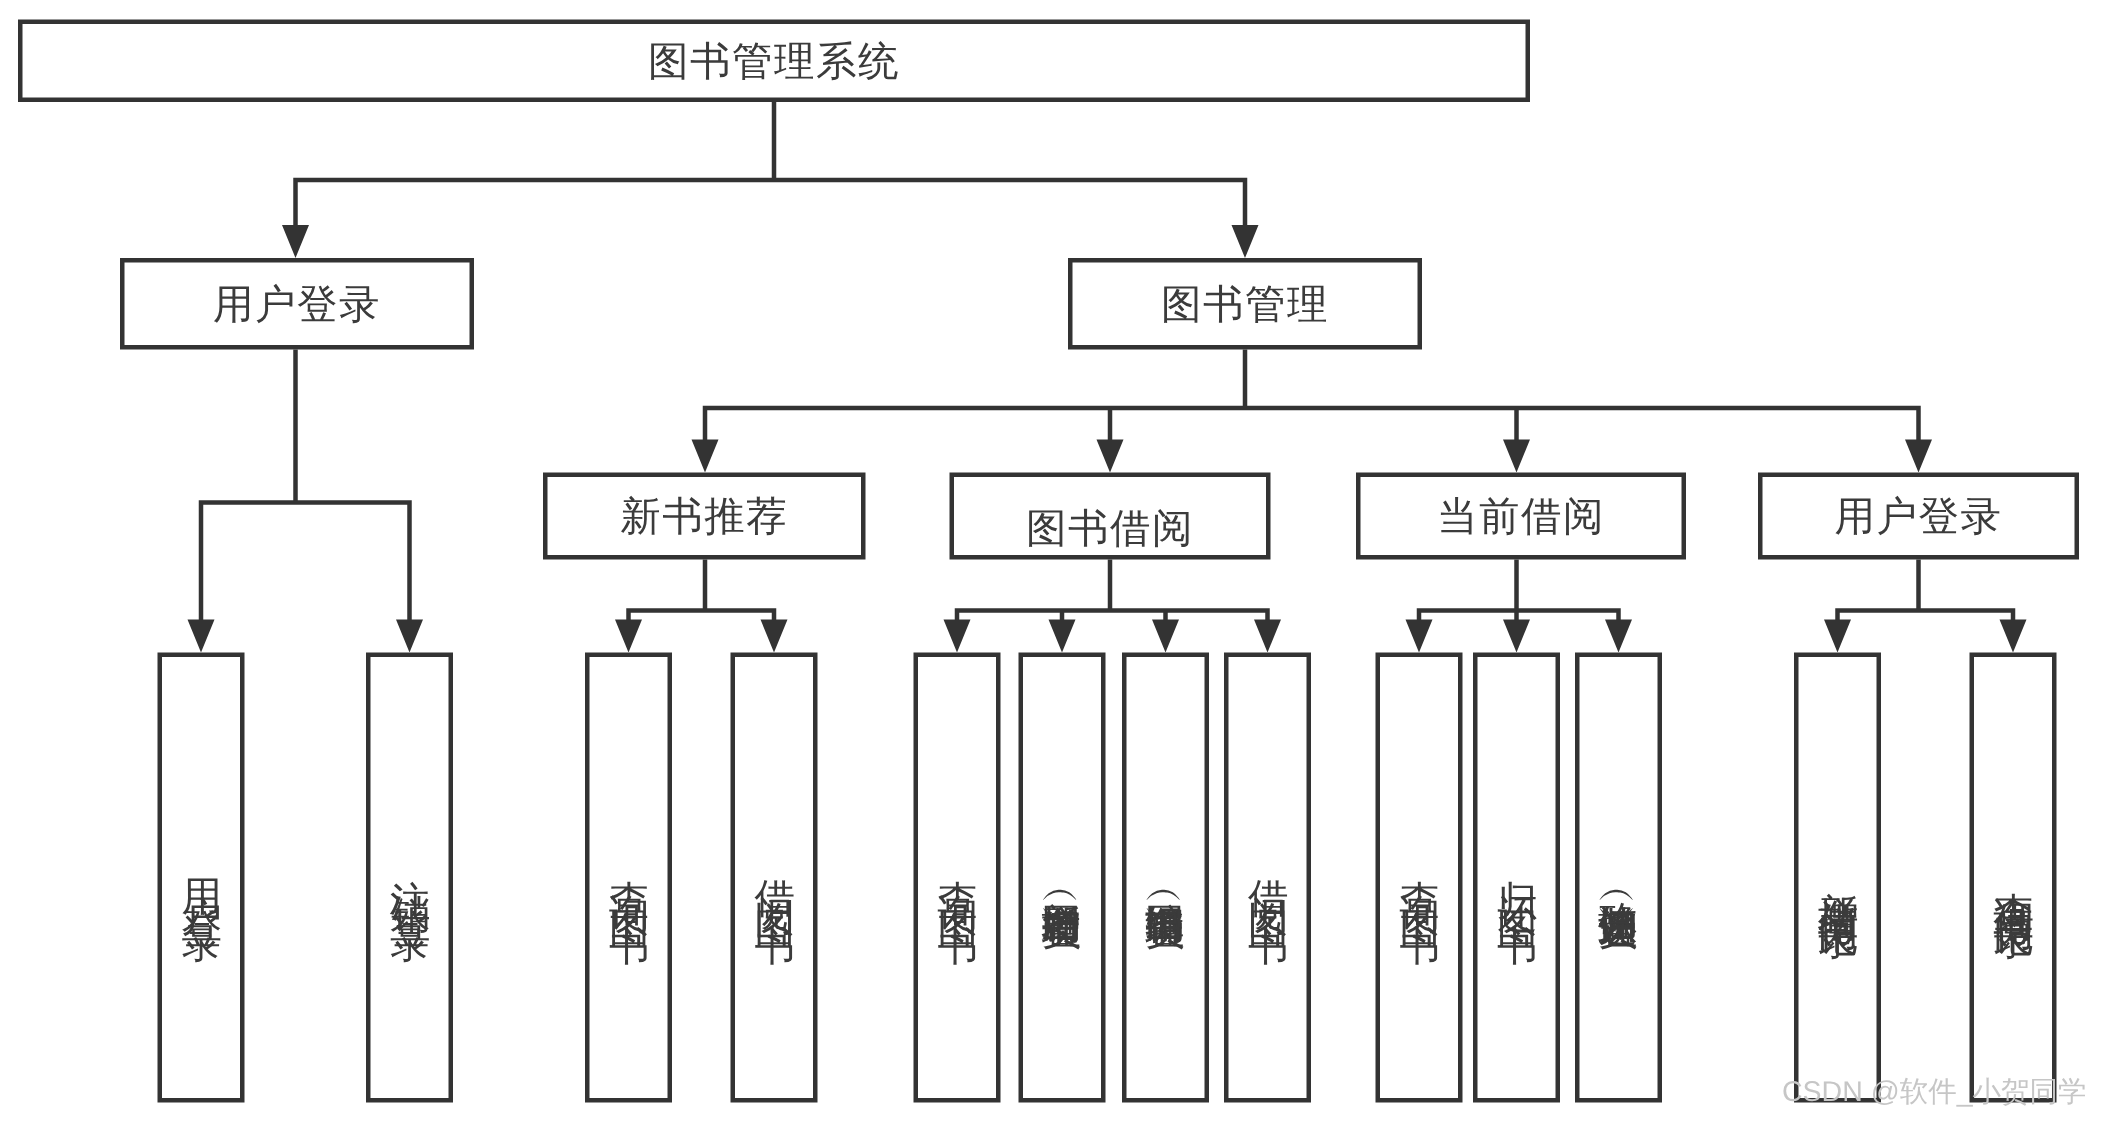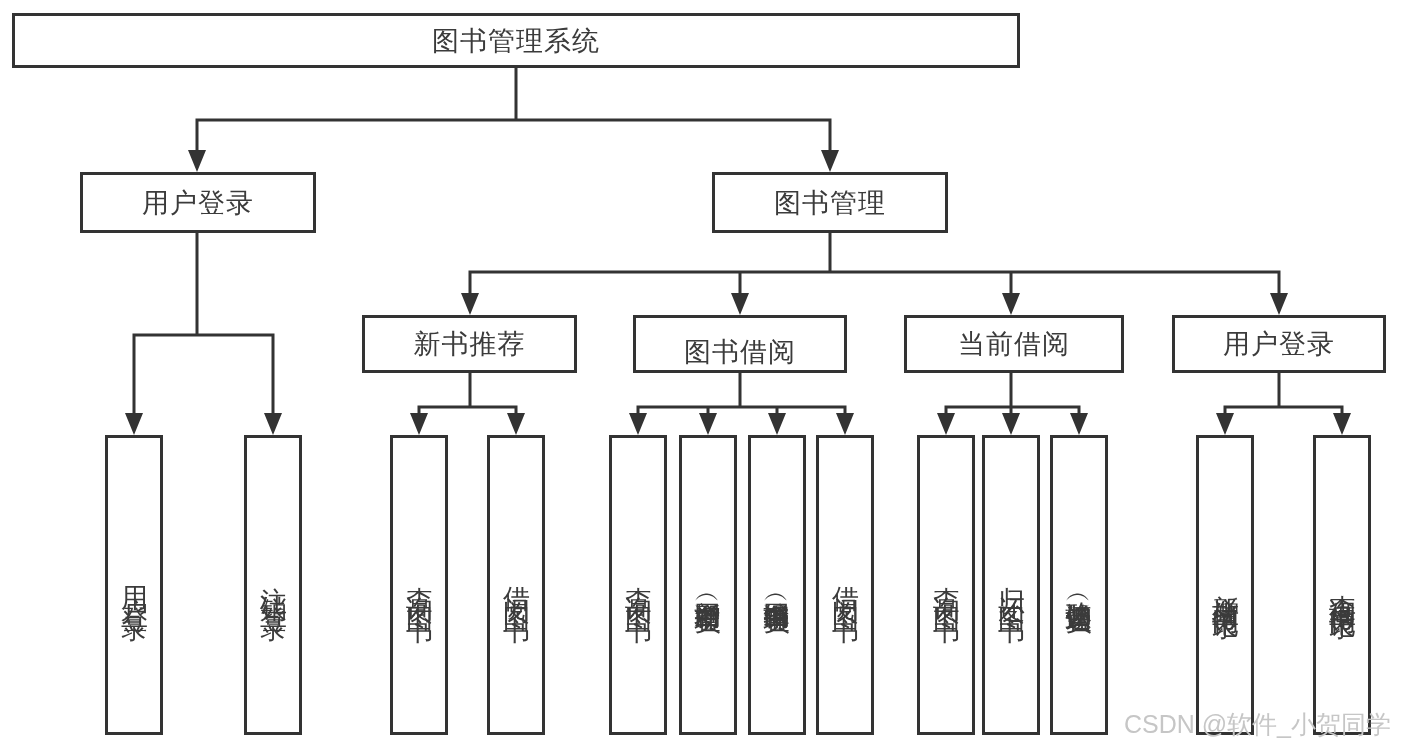--- a/index.html
+++ b/index.html
@@ -53,21 +53,21 @@
     letter-spacing: 4px;
   }
   .leaf .vtext.long {
     letter-spacing: 1px;
     font-size: 26px;
   }
   .watermark {
     position: absolute;
     right: 14px;
     bottom: 6px;
-    font-size: 25px;
+    font-size: 19px;
     color: #c6c6c6;
     z-index: 5;
     white-space: nowrap;
   }
 </style>
 </head>
 <body>
 
 <div class="canvas">
 

